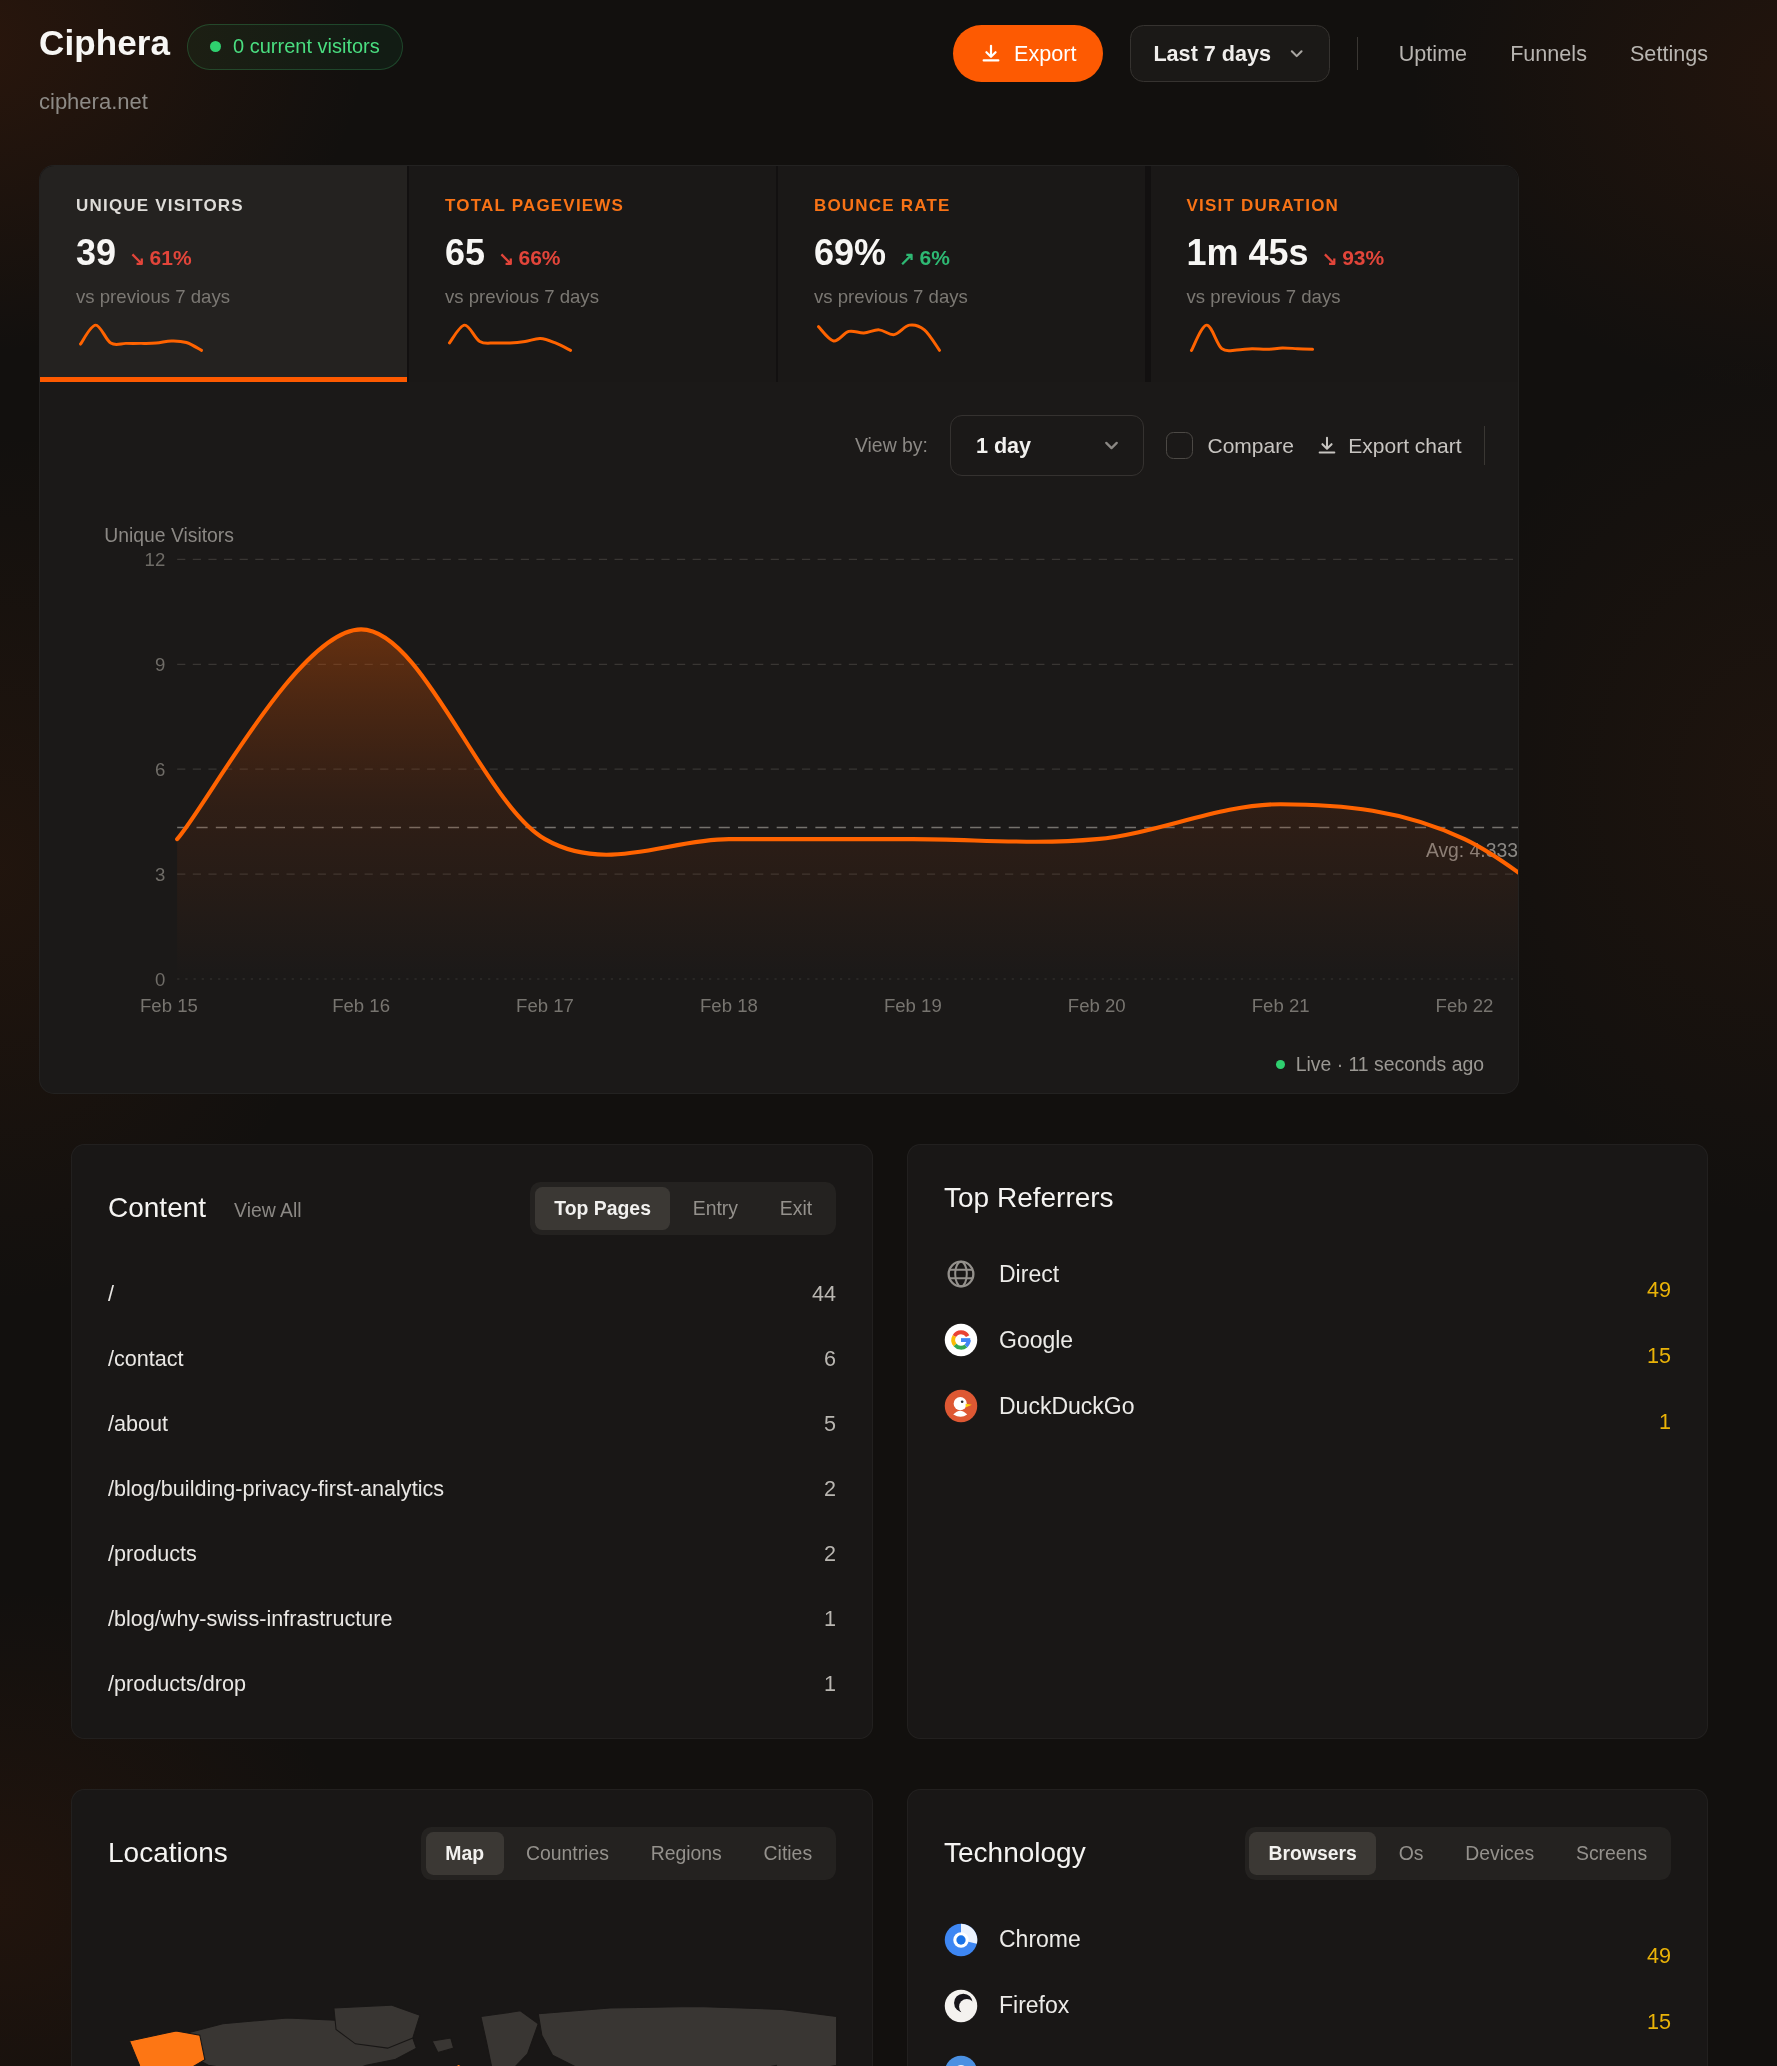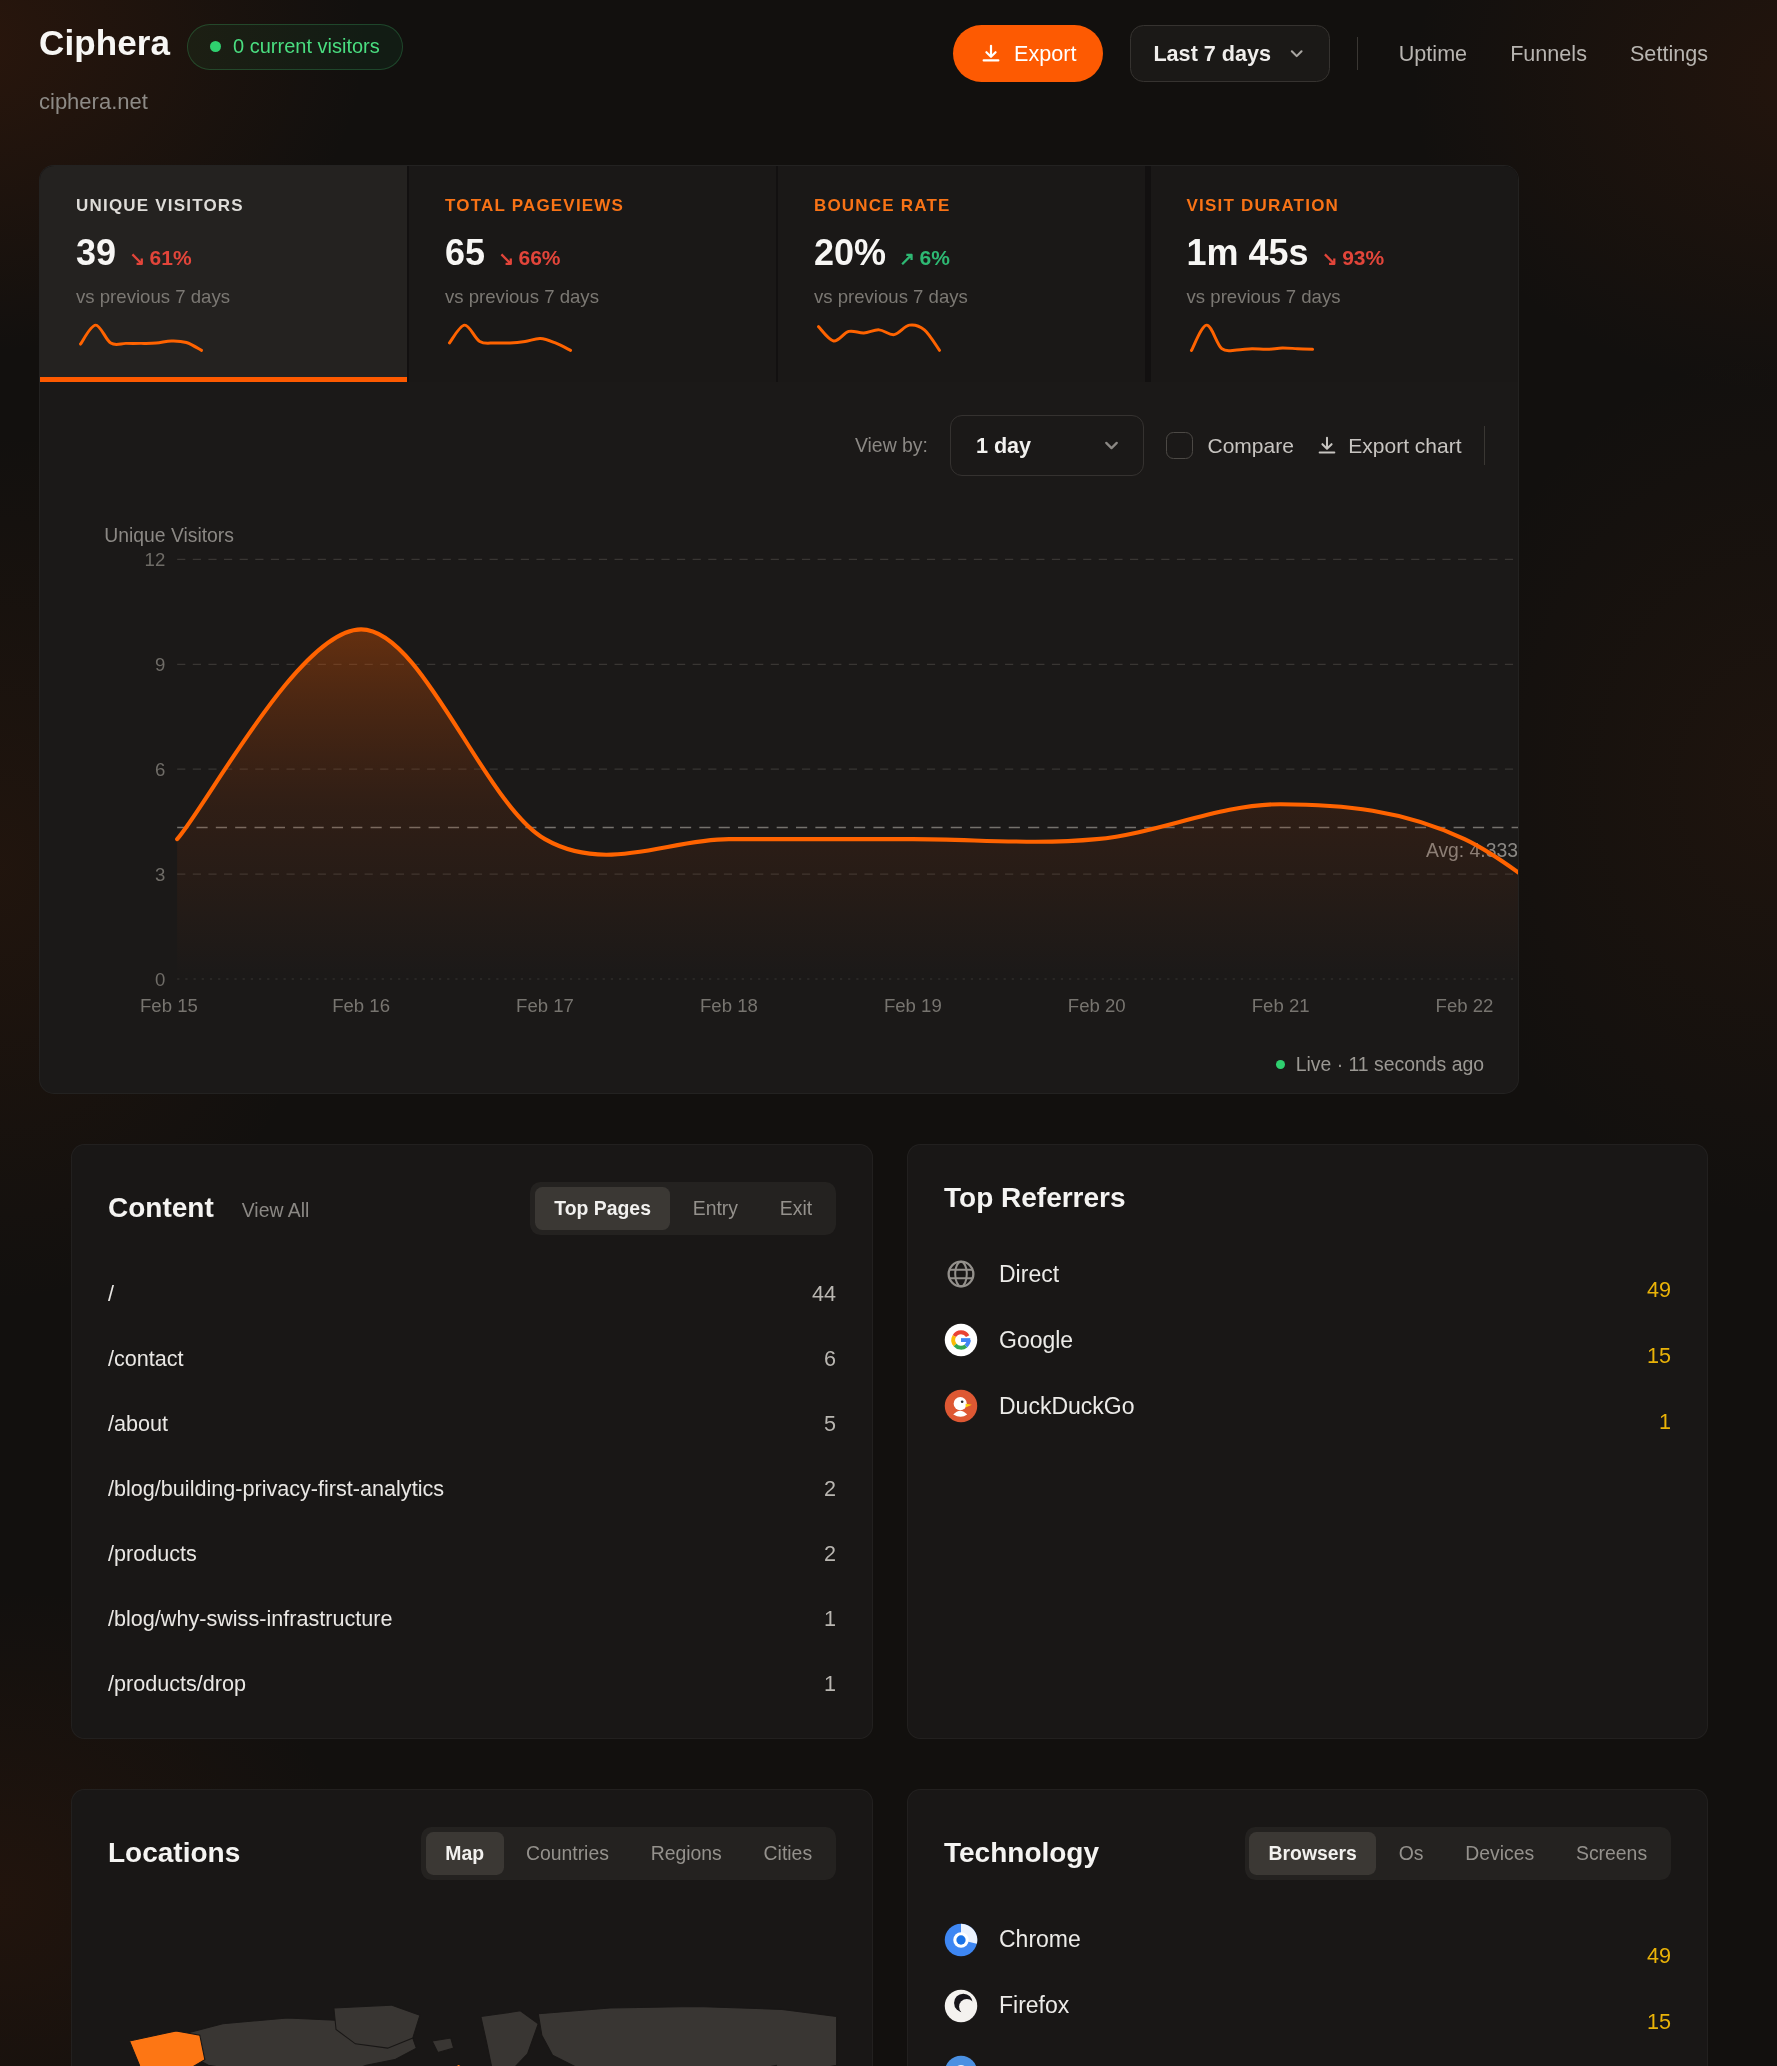--- a/index.html
+++ b/index.html
@@ -70,21 +70,21 @@
   .live-row .dot{ width:9px; height:9px; border-radius:50%; background:#2fd06f; }
   .live-row .txt{ font-size:19.4px; color:#9b9893; }
   
   .panel{ position:absolute; background:#191716; border:0.7px solid rgba(255,255,255,0.04); border-radius:13.4px; padding:37px 36px 0 36px; overflow:hidden; }
   #content-panel{ left:71px; top:1144px; width:802px; height:595px; }
   #referrers-panel{ left:907px; top:1144px; width:801px; height:595px; }
   #locations-panel{ left:71px; top:1789px; width:802px; height:595px; }
   #technology-panel{ left:907px; top:1789px; width:801px; height:595px; }
   .panel-head{ display:flex; align-items:center; justify-content:space-between; }
   .panel-title-group{ display:flex; align-items:baseline; gap:28px; }
-  .panel-title{ font-size:28px; font-weight:bold; color:#f5f4f2; }
+  .panel-title{ font-size:28px; font-weight:normal; color:#f5f4f2; }
   .view-all{ font-size:19.4px; color:#8b8884; text-decoration:none; cursor:pointer; }
   .segmented{ display:flex; align-items:center; gap:3px; background:#242220; border-radius:10.4px; padding:4.5px; }
   .seg-item{ font-size:19.4px; color:#94918c; padding:10.4px 19.4px; border-radius:7.4px; cursor:pointer; white-space:nowrap; }
   .seg-item.active{ background:#3b3834; color:#f2f1ef; font-weight:bold; }
   .rows{ margin-top:27px; }
   .data-row{ display:flex; align-items:center; justify-content:space-between; height:65px; }
   .data-row .path{ font-size:21.6px; color:#e9e7e4; cursor:pointer; }
   .data-row .val{ font-size:21.6px; color:#b9b6b1; }
   .icon-row{ display:flex; align-items:center; justify-content:space-between; height:66px; }
   .icon-row .left{ display:flex; align-items:center; gap:21px; cursor:pointer; }
@@ -158,21 +158,21 @@
             </span>
           </div>
           <div class="stat-compare">vs previous 7 days</div>
           <svg class="spark" width="130" height="36" viewBox="0 0 175 48">
             <path d="M6.0,32.0C9.4,28.0 19.6,8.3 26.4,8.0C33.2,7.7 40.0,26.0 46.8,30.0C53.5,34.0 60.3,31.7 67.1,32.0C73.9,32.3 80.7,32.3 87.5,32.0C94.3,31.7 101.1,31.0 107.9,30.0C114.7,29.0 121.5,25.7 128.3,26.0C135.0,26.3 141.8,29.3 148.6,32.0C155.4,34.7 165.6,40.3 169.0,42.0" fill="none" stroke="#ff6300" stroke-width="4" stroke-linecap="round"></path>
           </svg>
         </div>
         <div class="stat">
           <div class="stat-label">BOUNCE RATE</div>
           <div class="stat-valrow">
-            <span class="stat-value">20%</span>
+            <span class="stat-value">69%</span>
             <span class="stat-delta up">
               <span class="arrow">↗</span>
               <span>6%</span>
             </span>
           </div>
           <div class="stat-compare">vs previous 7 days</div>
           <svg class="spark" width="130" height="36" viewBox="0 0 175 48">
             <path d="M6.0,10.1C9.4,13.3 19.6,28.2 26.4,29.3C33.2,30.3 40.0,18.3 46.8,16.5C53.5,14.7 60.3,19.0 67.1,18.6C73.9,18.3 80.7,14.0 87.5,14.4C94.3,14.7 101.1,21.8 107.9,20.8C114.7,19.7 121.5,9.1 128.3,8.0C135.0,6.9 141.8,8.7 148.6,14.4C155.4,20.0 165.6,37.4 169.0,42.0" fill="none" stroke="#ff6300" stroke-width="4" stroke-linecap="round"></path>
           </svg>
         </div>

